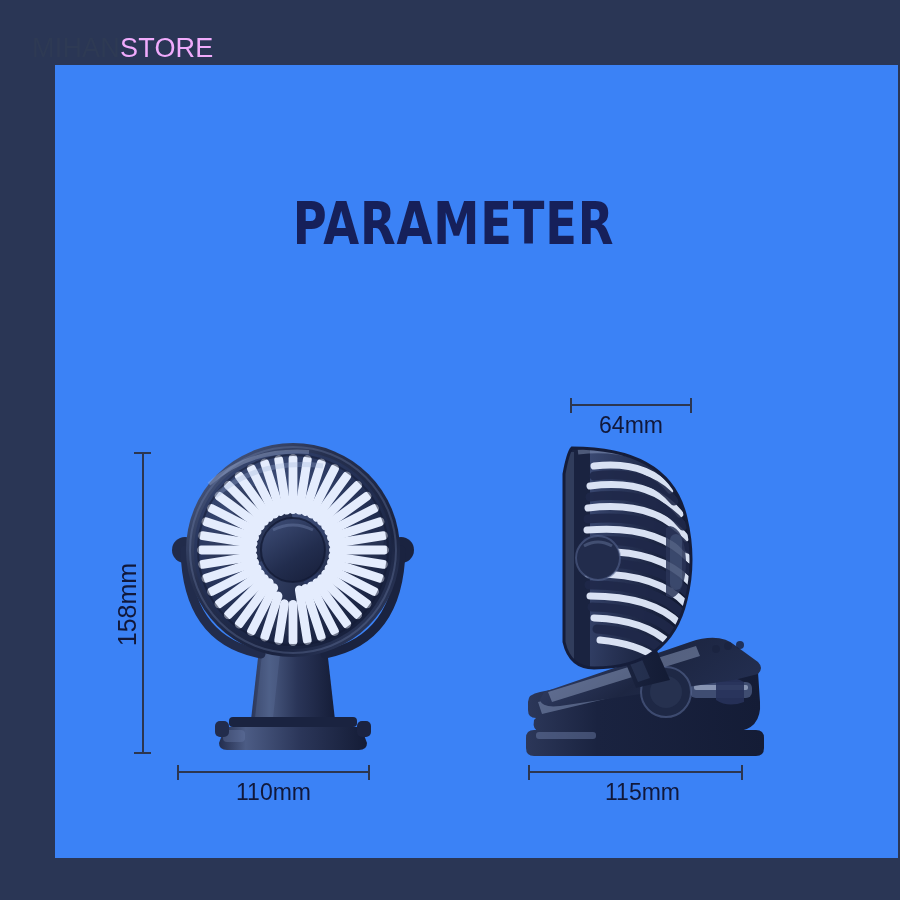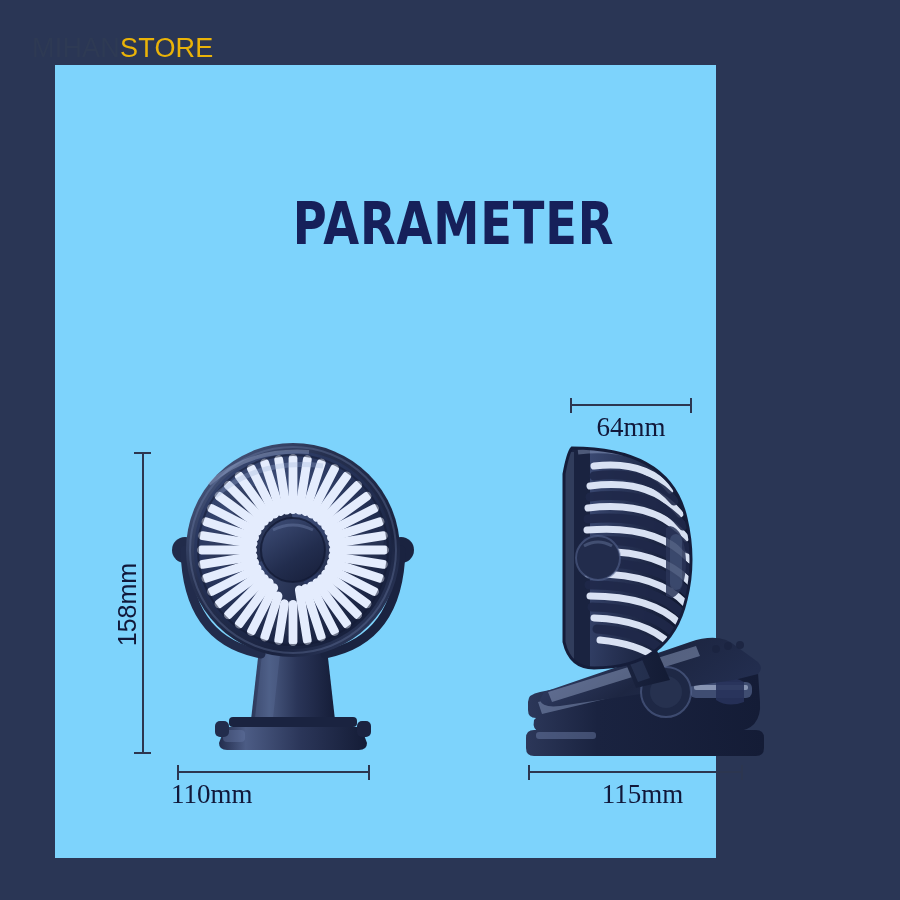--- a/index.html
+++ b/index.html
@@ -30,30 +30,30 @@
     left: 32px;
     top: 33px;
     font-size: 27px;
     font-weight: 400;
     letter-spacing: 0.2px;
     white-space: nowrap;
     z-index: 5;
     font-family: "Liberation Sans", sans-serif;
   }
   #watermark .wm-a { color: #2e3a54; }
-  #watermark .wm-b { color: #eab308; text-align: right; }
+  #watermark .wm-b { color: #f0abfc; text-align: right; }
 
   
   #panel {
     position: absolute;
     left: 55px;
     top: 65px;
-    width: 661px;
+    width: 843px;
     height: 793px;
-    background: #7dd3fc;
+    background: #3b82f6;
     z-index: 2;
   }
 
   
   #title {
     position: absolute;
     left: 0;
     top: 128px;
     width: 797px;
     text-align: center;
@@ -87,22 +87,22 @@
   }
   .dim-cap-h {  
     position: absolute;
     width: 17px;
     height: 2px;
     background: #2c3650;
   }
   .dim-label {
     position: absolute;
     color: #11183a;
-    font-size: 27px;
-    font-family: Liberation Serif, serif;
+    font-size: 23px;
+    font-family: Liberation Sans, sans-serif;
     white-space: nowrap;
   }
   .dim-label-v {
     position: absolute;
     color: #11183a;
     font-size: 25px;
     font-family: "Liberation Sans", sans-serif;
     white-space: nowrap;
     transform: rotate(-90deg);
     transform-origin: 50% 50%;
@@ -456,21 +456,21 @@
       <div class="dim-line-v" style="left:87px; top:387px; height:301px;"></div>
       <div class="dim-cap-h" style="left:79px; top:387px;"></div>
       <div class="dim-cap-h" style="left:79px; top:687px;"></div>
       <div class="dim-label-v" style="left:12px; top:525px; width:120px; text-align:center;">158mm</div>
     </div>
 
     <div>
       <div class="dim-line-h" style="left:122px; top:706px; width:193px;"></div>
       <div class="dim-cap-v" style="left:122px; top:700px;"></div>
       <div class="dim-cap-v" style="left:313px; top:700px;"></div>
-      <div class="dim-label" style="left:116px; top:714px; width:193px; text-align:left;">110mm</div>
+      <div class="dim-label" style="left:122px; top:714px; width:193px; text-align:center;">110mm</div>
     </div>
 
     <div>
       <div class="dim-line-h" style="left:515px; top:339px; width:122px;"></div>
       <div class="dim-cap-v" style="left:515px; top:333px;"></div>
       <div class="dim-cap-v" style="left:635px; top:333px;"></div>
       <div class="dim-label" style="left:515px; top:347px; width:122px; text-align:center;">64mm</div>
     </div>
 
     <div>

